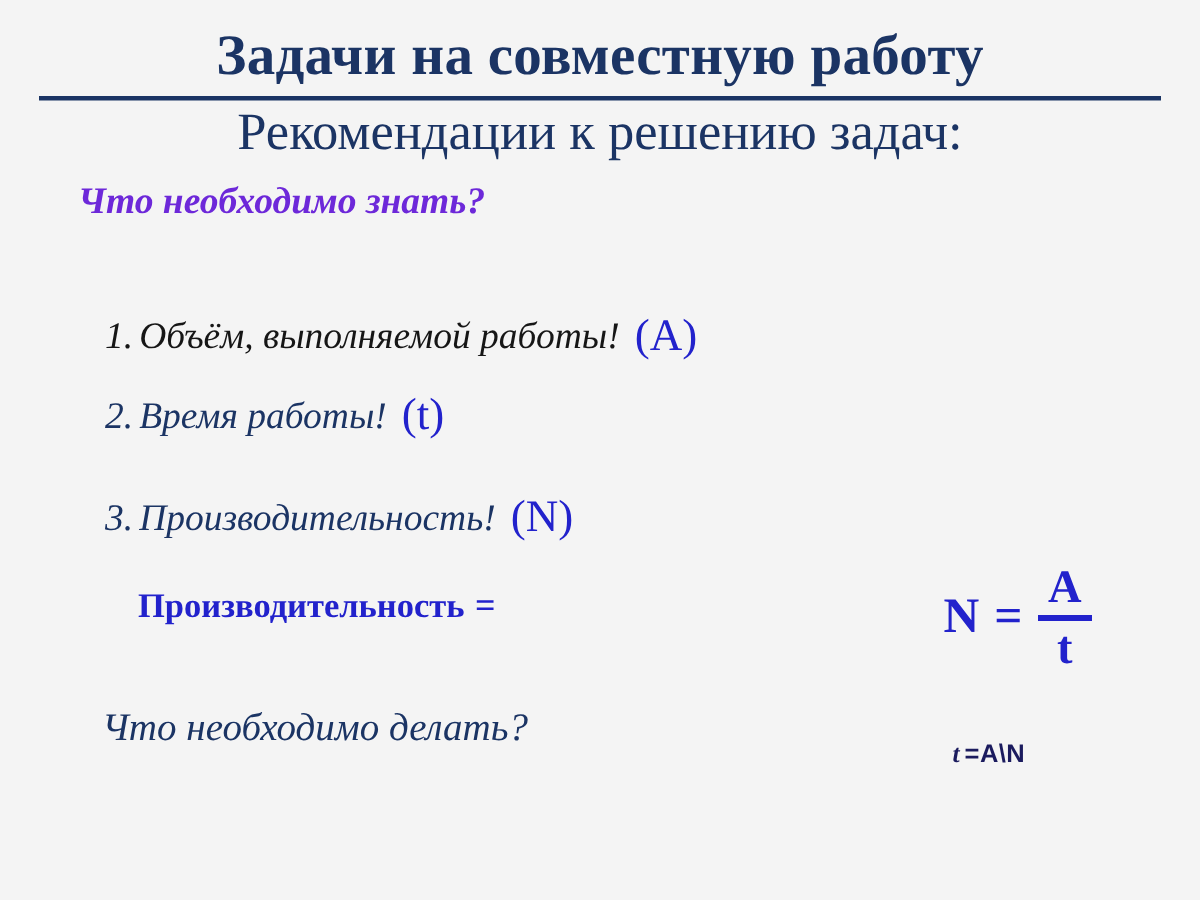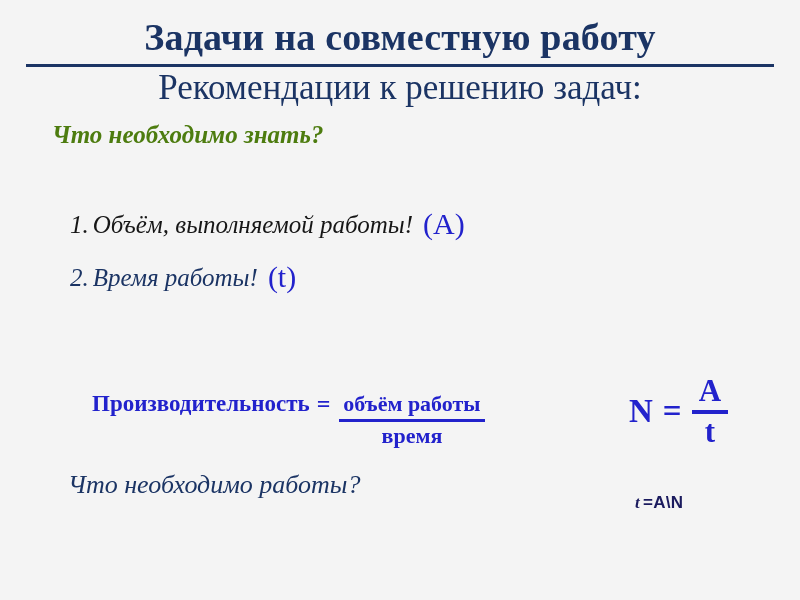--- a/index.html
+++ b/index.html
@@ -57,21 +57,21 @@
   }
 
   
   .q-know {
     position: absolute;
     left: 52px;
     top: 121px;
     font-size: 25px;
     font-weight: bold;
     font-style: italic;
-    color: #4d7c0f;
+    color: #6d28d9;
     white-space: nowrap;
   }
 
   
   .list-item {
     position: absolute;
     font-style: italic;
     white-space: nowrap;
     line-height: 1;
   }
@@ -201,40 +201,40 @@
     <span class="txt">Объём, выполняемой работы!</span>
     <span class="sym">(A)</span>
   </div>
 
   <div class="list-item" id="item-2">
     <span class="txt">2.</span>
     <span class="txt">Время работы!</span>
     <span class="sym">(t)</span>
   </div>
 
+  <div class="list-item" id="item-3">
+    <span class="txt">3.</span>
+    <span class="txt">Производительность!</span>
+    <span class="sym">(N)</span>
+  </div>
 
   <div class="formula-words">
     <span class="lhs">Производительность</span>
     <span class="eq">=</span>
-    <span class="frac">
-      <span class="num">объём работы</span>
-      <span class="bar"></span>
-      <span class="den">время</span>
-    </span>
   </div>
 
   <div class="formula-nat">
     <span class="lhs">N</span>
     <span class="eq">=</span>
     <span class="frac">
       <span class="num">A</span>
       <span class="bar"></span>
       <span class="den">t</span>
     </span>
   </div>
 
-  <div class="q-do">Что необходимо работы?</div>
+  <div class="q-do">Что необходимо делать?</div>
 
   <div class="formula-small">
     <span class="var">t</span><span class="rest">=A\N</span>
   </div>
 
 </div>
 
 </body></html>

